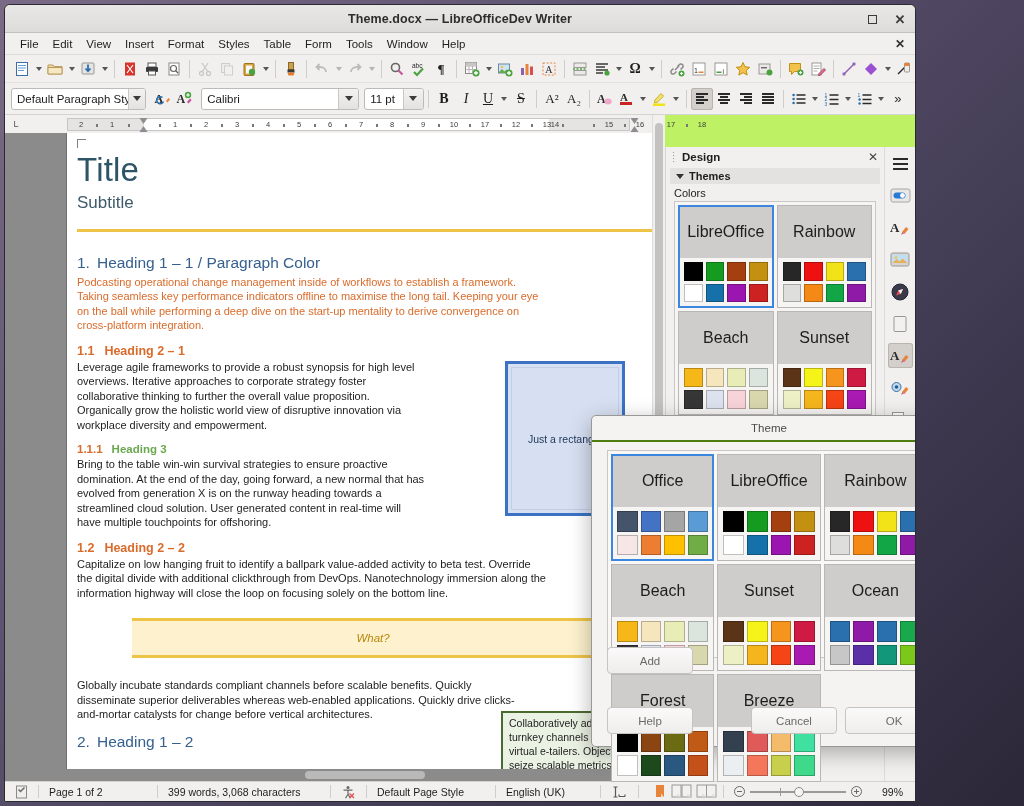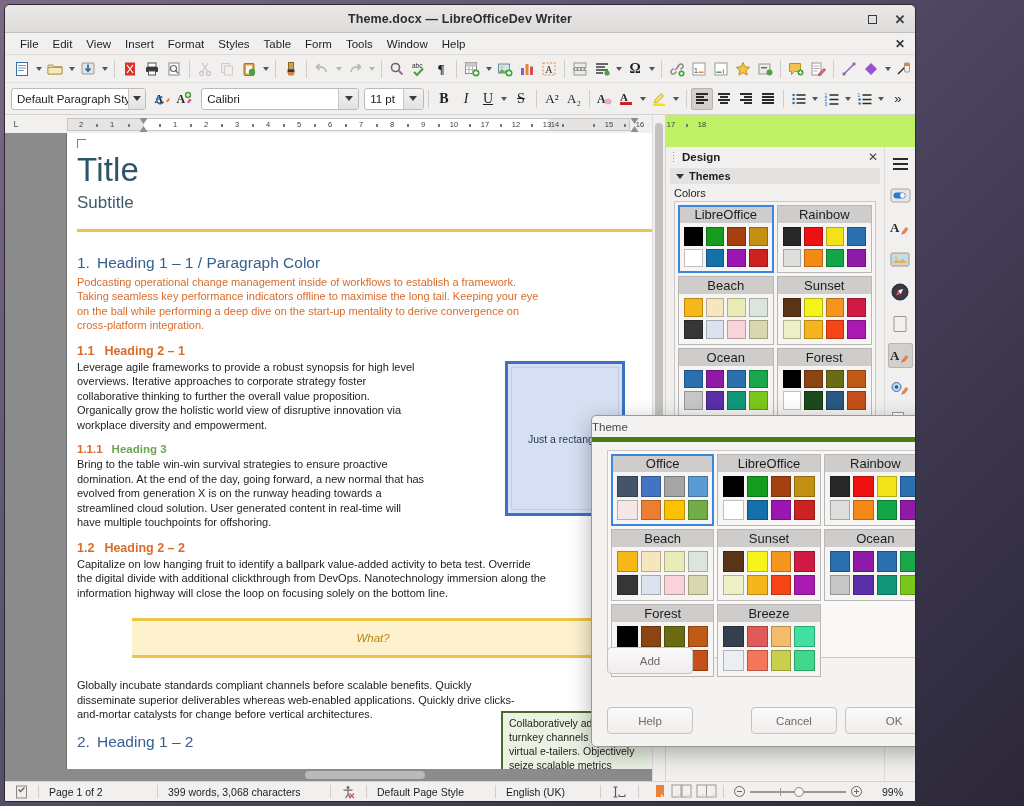--- a/index.html
+++ b/index.html
@@ -131,21 +131,21 @@
   #sbheader .hclose { font-size:12px; color:#444; }
   .sb-section { background:#e4e2e0; font-size:11px; font-weight:bold; color:#1d1d1d; padding:2px 6px; display:flex; align-items:center; gap:5px; margin:1px 4px 0 4px; }
   .tri-down { width:0;height:0;border-left:4px solid transparent;border-right:4px solid transparent;border-top:5px solid #333; }
   .tri-right { width:0;height:0;border-top:4px solid transparent;border-bottom:4px solid transparent;border-left:5px solid #333; }
   .sb-label { font-size:11px; color:#1d1d1d; padding:3px 6px 2px 8px; }
   
   #sb-themegrid { margin:0 8px; border:1px solid #cac8c6; background:#f6f5f4; padding:3px; display:grid;
      grid-template-columns:1fr 1fr; gap:3px; }
   .theme-card { border:1px solid #b9b7b5; background:#f6f5f4; padding:0; }
   .theme-card.selected { outline:2px solid #3b87e0; outline-offset:-2px; border-color:#3b87e0; }
-  .theme-card .tname { background:#cfcdcb; text-align:center; font-size:13px; color:#1d1d1d; padding:1px 0; }
+  .theme-card .tname { background:#cfcdcb; text-align:center; font-size:16px; color:#1d1d1d; padding:17px 0; }
   .theme-card .swatches { display:grid; grid-template-columns:repeat(4,1fr); gap:3px; padding:4px 5px 5px 5px; }
   .theme-card .sw { width:100%; aspect-ratio:1/1; border:1px solid rgba(0,0,0,.25); }
   .sb-btn { margin:8px 8px 0 8px; height:22px; background:linear-gradient(#faf9f8,#ebe9e7); border:1px solid #c2c0be; border-radius:3px;
      display:flex; align-items:center; justify-content:center; font-size:11.5px; color:#3a3a3a; }
   
   #sbrail { width:31px; flex:0 0 31px; background:#f1f0ef; border-left:1px solid #dedcda; display:flex; flex-direction:column; align-items:center; padding-top:4px; gap:7px; }
   .rail-btn { width:25px; height:25px; display:flex; align-items:center; justify-content:center; border-radius:3px; }
   .rail-btn.active { background:#d3cfca; box-shadow:inset 0 0 0 1px #bab5af; }
   
   #statusbar { height:20px; flex:0 0 20px; background:#f1f0ef; border-top:1px solid #d5d3d1; display:flex; align-items:center; font-size:10.5px; color:#1d1d1d; }
@@ -158,22 +158,22 @@
   .circbtn { width:11px;height:11px;border:1.4px solid #6b6967;border-radius:50%;position:relative; }
   .circbtn:before { content:"";position:absolute;left:2px;top:4px;width:5px;height:1.4px;background:#6b6967; }
   .circbtn.plus:after { content:"";position:absolute;left:4px;top:2px;width:1.4px;height:5px;background:#6b6967; }
   
   #themedlg {
     position:absolute; left:586px; top:410px; width:356px; height:332px;
     background:#f4f3f2; border:1px solid #9a9896; border-radius:5px;
     box-shadow:0 6px 22px rgba(0,0,0,.30);
     display:flex; flex-direction:column; z-index:50;
   }
-  #themedlg .dtitle { height:26px; flex:0 0 26px; display:flex; align-items:center; justify-content:flex-start; position:relative;
-     font-size:11.5px; color:#4a4a4a; border-bottom:5px solid #4d7c0f; }
+  #themedlg .dtitle { height:26px; flex:0 0 26px; display:flex; align-items:center; justify-content:center; position:relative;
+     font-size:11.5px; color:#4a4a4a; border-bottom:2px solid #4d7c0f; }
   #themedlg .dtitle .x { position:absolute; right:10px; font-size:12px; color:#4a4a4a; }
   #themedlg .dbody { flex:1 1 auto; padding:8px 15px 0 15px; min-height:0; }
   #dlg-themegrid { border:1px solid #cac8c6; background:#f9f8f7; padding:3px; height:208px;
      display:grid; grid-template-columns:repeat(3,1fr); grid-template-rows:repeat(3,min-content); gap:3px; align-content:start; }
   #themedlg .dfooter { flex:0 0 auto; padding:4px 15px 12px 15px; }
   .dlgbtn { height:27px; min-width:86px; background:linear-gradient(#fbfafa,#efedeb); border:1px solid #c6c4c2; border-radius:4px;
      display:flex; align-items:center; justify-content:center; font-size:11.5px; color:#6c6a68;margin-top:25px; }
   .dlgbtn.primary { color:#6c6a68;padding-left:12px; }
   .frow { display:flex; align-items:center; }
   .fspacer { flex:1 1 auto; }

